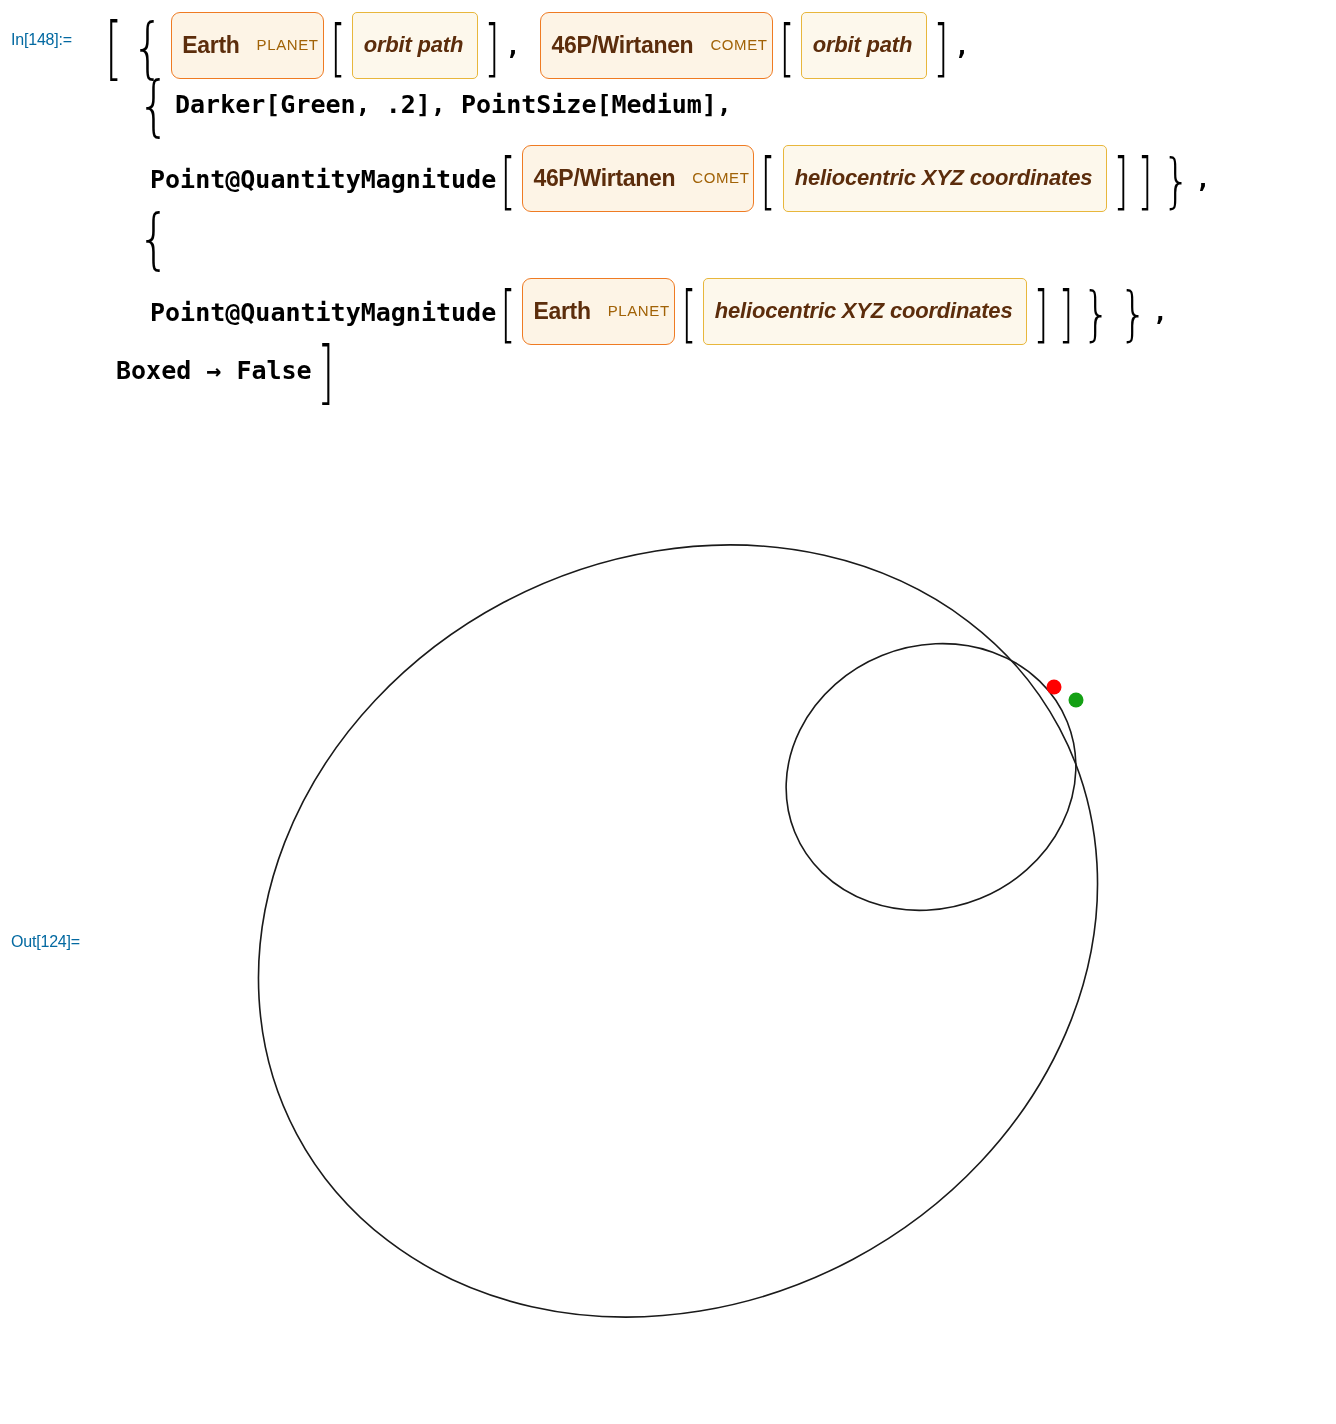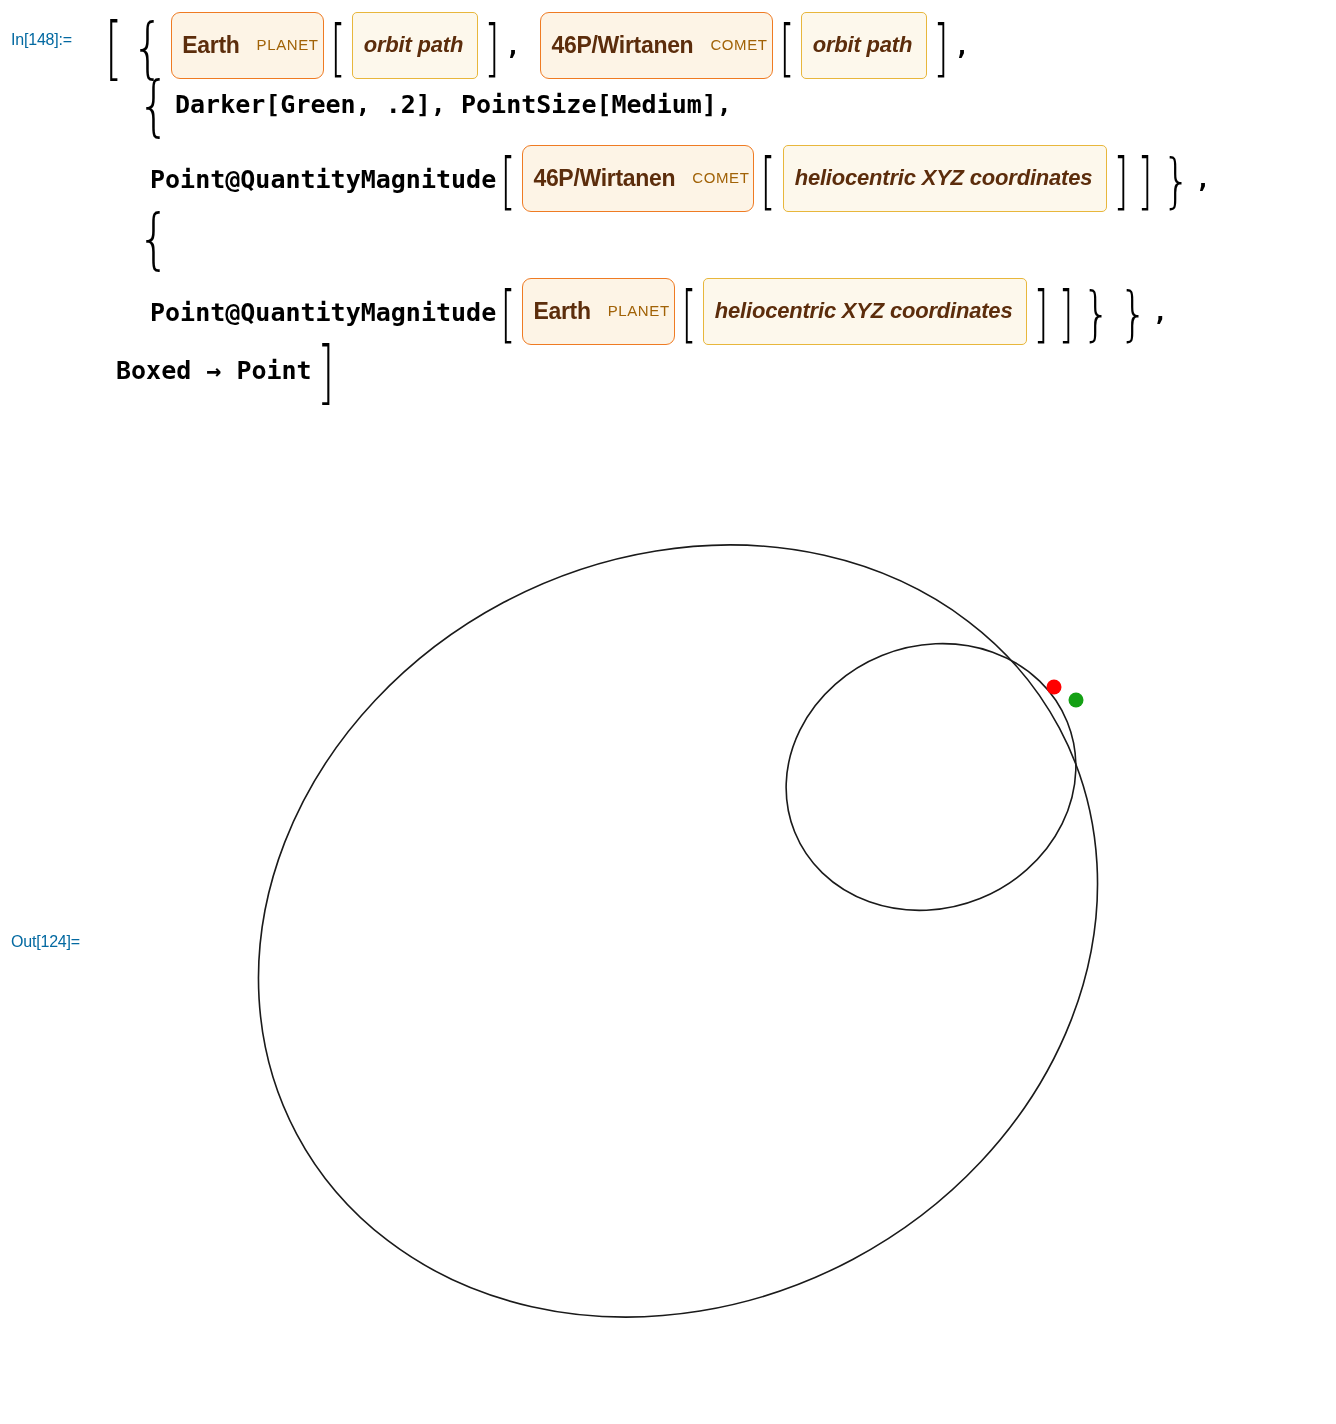--- a/index.html
+++ b/index.html
@@ -222,21 +222,21 @@
       <span class="prop-name">heliocentric XYZ coordinates</span>
     </span>
     <span class="brk tall">]</span>
     <span class="brk tall">]</span>
     <span class="brc">}</span>
     <span class="brc">}</span>
     <span class="comma">,</span>
   </div>
 
   <div class="code-line indent0">
-    <span class="tok">Boxed → Point</span>
+    <span class="tok">Boxed → False</span>
     <span class="brk xtall">]</span>
   </div>
 
 </div>
 
 <div class="cell-label" id="out-label">Out[124]=</div>
 
 <div id="graphics-output">
   <svg id="orbit-svg" width="1110" height="855" viewBox="0 0 1110 855">
     <g>

